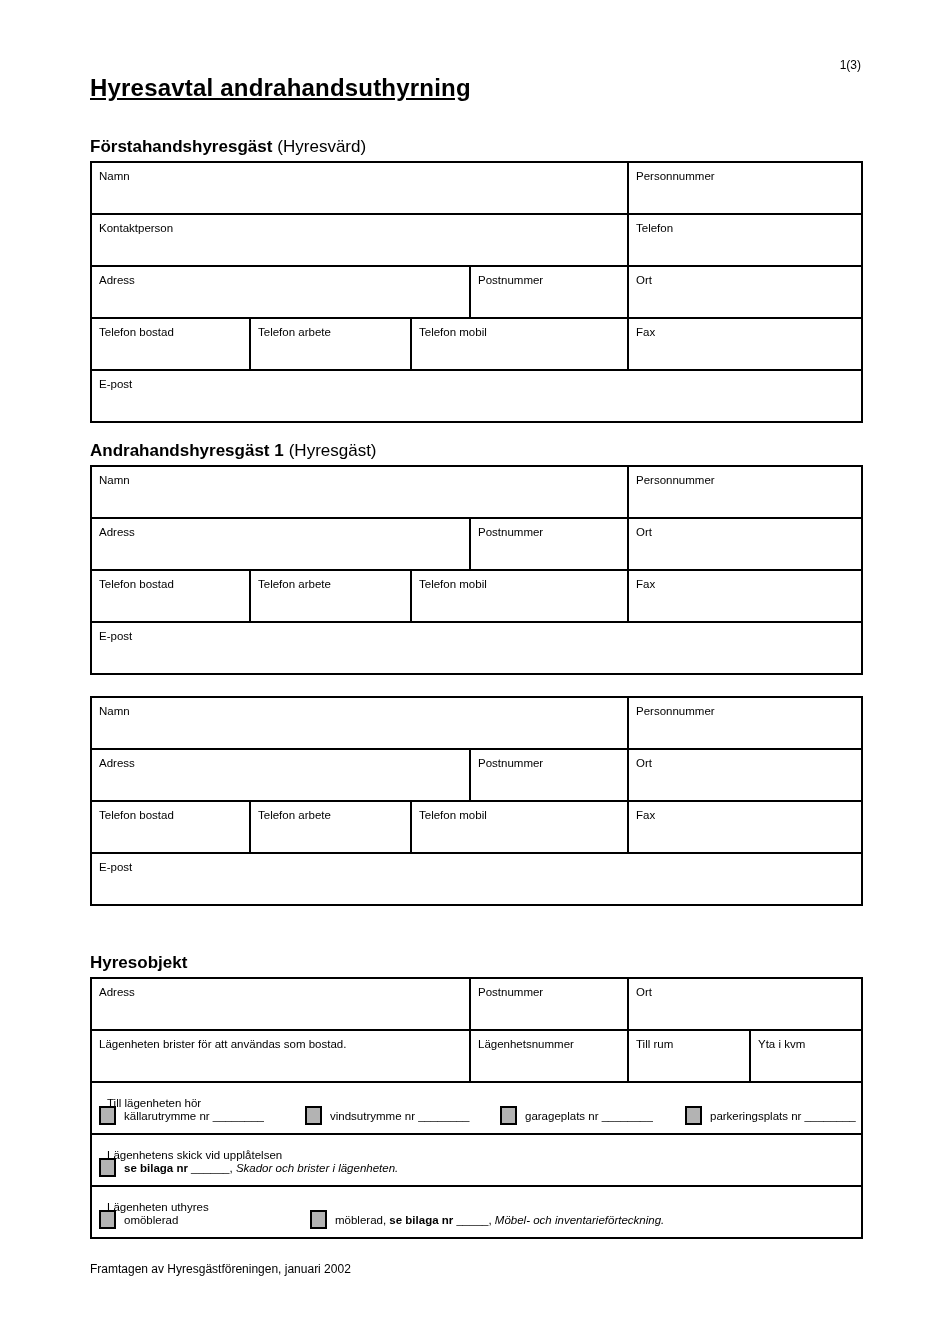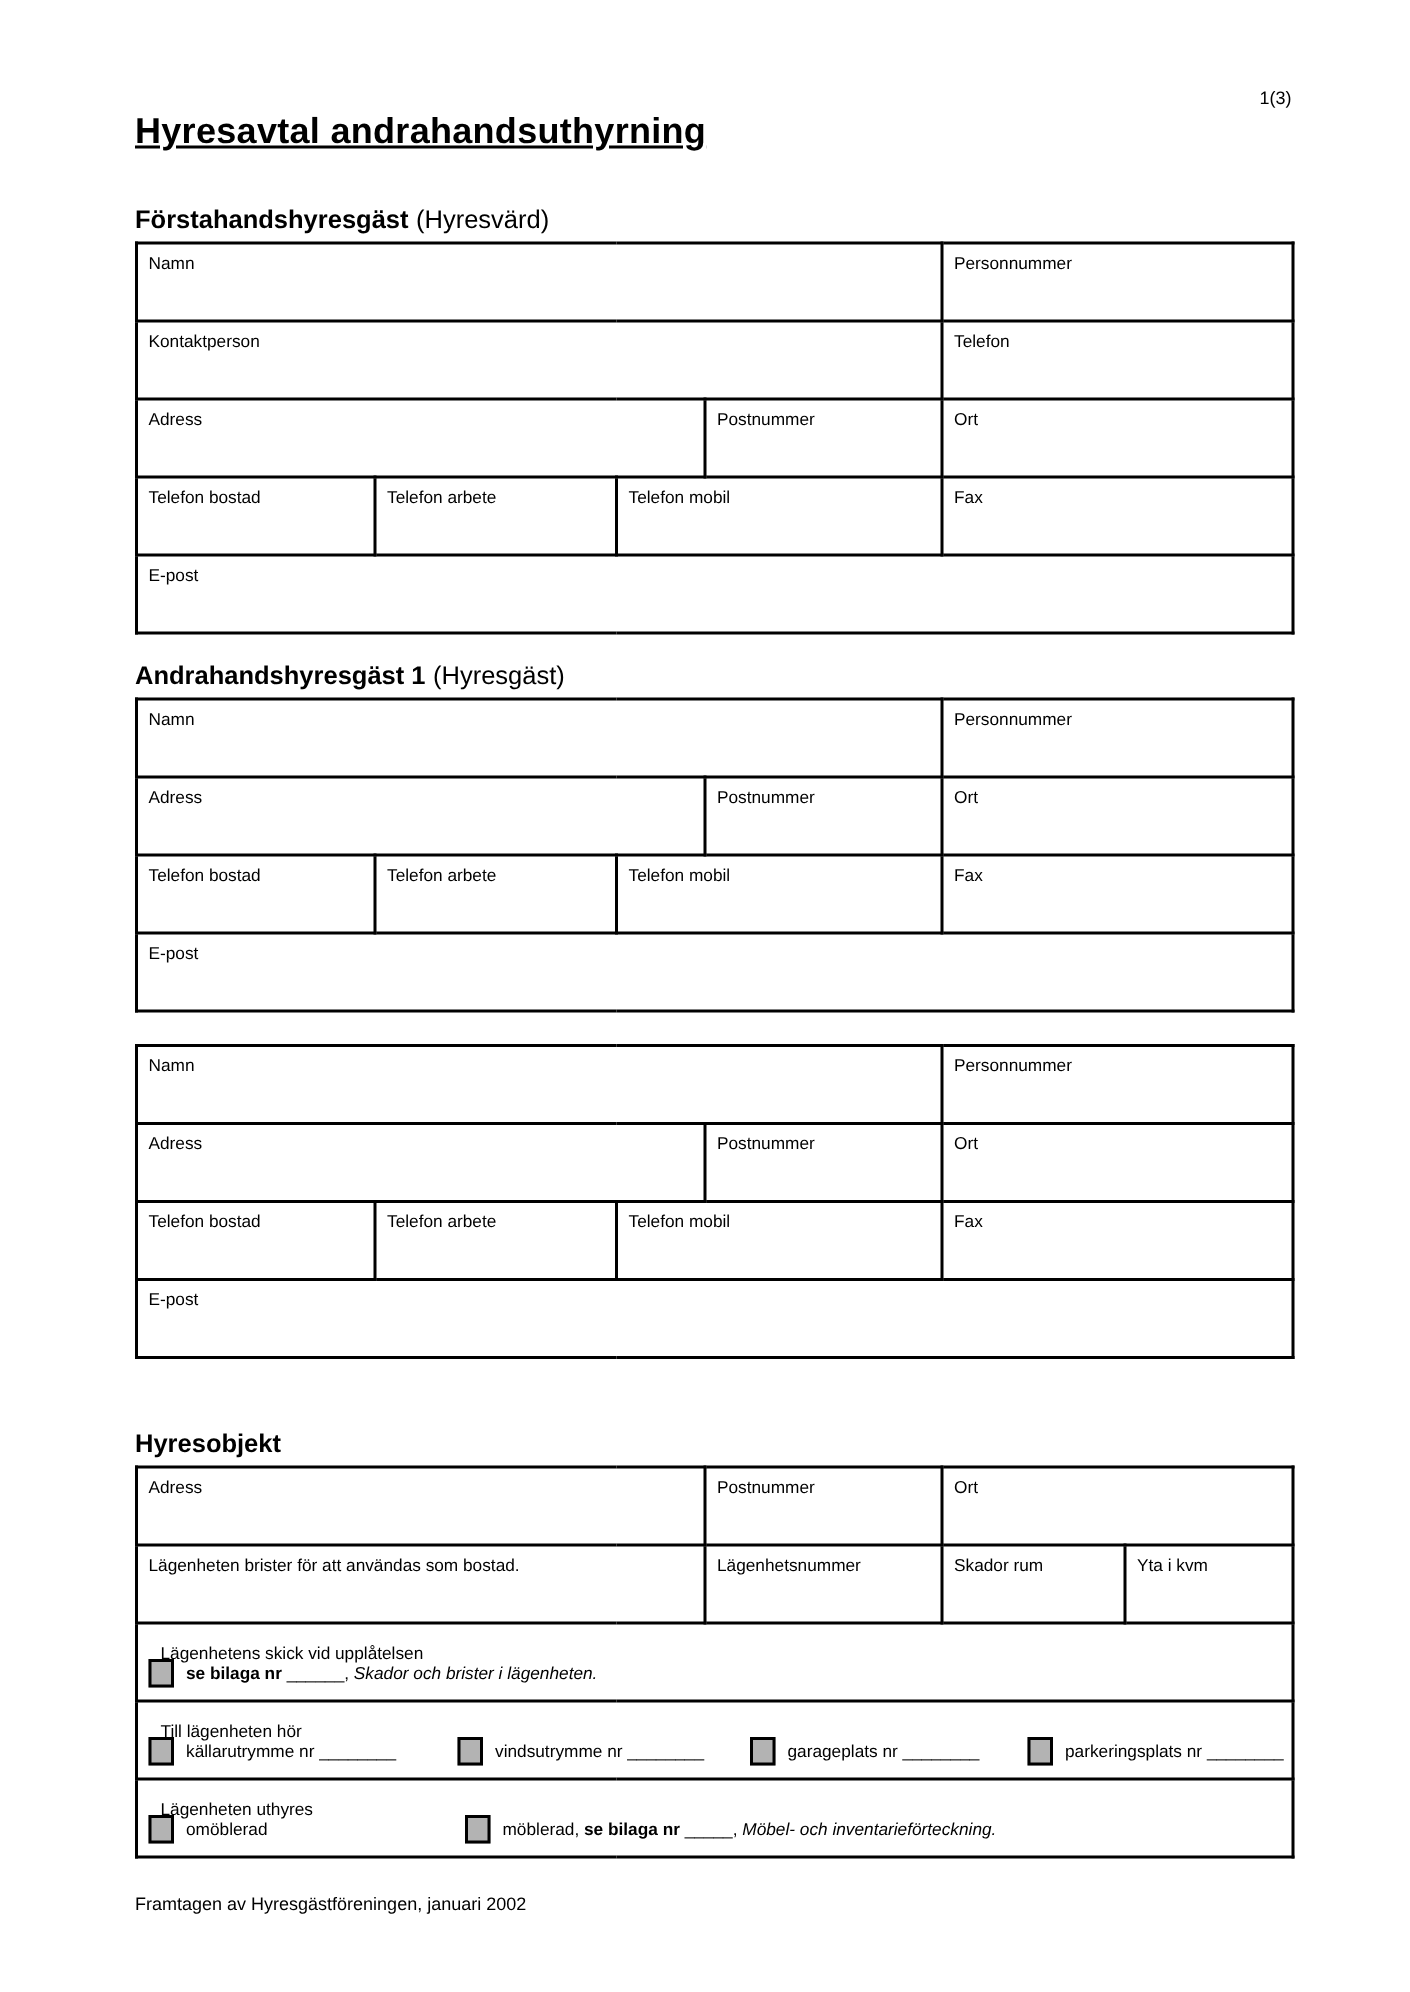--- a/index.html
+++ b/index.html
@@ -211,55 +211,55 @@
         </colgroup>
       <tbody>
           <tr>
         <td colspan="3"><span class="lbl">Adress</span></td>
         <td><span class="lbl">Postnummer</span></td>
         <td colspan="2"><span class="lbl">Ort</span></td>
       </tr>
       <tr>
         <td colspan="3"><span class="lbl">Lägenheten brister för att användas som bostad.</span></td>
         <td><span class="lbl">Lägenhetsnummer</span></td>
-        <td><span class="lbl">Skador rum</span></td>
+        <td><span class="lbl">Till rum</span></td>
         <td><span class="lbl">Yta i kvm</span></td>
+      </tr>
+      <tr>
+        <td colspan="6" class="multi">
+          <div class="row-label">Till lägenheten hör</div>
+          <span class="cb-item" style="left:7px">
+                <span class="checkbox"></span>
+                <span>källarutrymme nr ________</span>
+              </span>
+          <span class="cb-item" style="left:213px">
+                <span class="checkbox"></span>
+                <span>vindsutrymme nr ________</span>
+              </span>
+          <span class="cb-item" style="left:408px">
+                <span class="checkbox"></span>
+                <span>garageplats nr ________</span>
+              </span>
+          <span class="cb-item" style="left:593px">
+                <span class="checkbox"></span>
+                <span>parkeringsplats nr ________</span>
+              </span>
+        </td>
       </tr>
       <tr>
         <td colspan="6" class="multi">
           <div class="row-label">Lägenhetens skick vid upplåtelsen</div>
           <span class="cb-item" style="left:7px">
                 <span class="checkbox"></span>
                 <span><span class="bd">se bilaga  nr</span><span> ______, </span><span class="it">Skador och brister i lägenheten.</span></span>
               </span>
         </td>
       </tr>
       <tr>
         <td colspan="6" class="multi">
-          <div class="row-label">Till lägenheten hör</div>
-          <span class="cb-item" style="left:7px">
-                <span class="checkbox"></span>
-                <span>källarutrymme nr ________</span>
-              </span>
-          <span class="cb-item" style="left:213px">
-                <span class="checkbox"></span>
-                <span>vindsutrymme nr ________</span>
-              </span>
-          <span class="cb-item" style="left:408px">
-                <span class="checkbox"></span>
-                <span>garageplats nr ________</span>
-              </span>
-          <span class="cb-item" style="left:593px">
-                <span class="checkbox"></span>
-                <span>parkeringsplats nr ________</span>
-              </span>
-        </td>
-      </tr>
-      <tr>
-        <td colspan="6" class="multi">
           <div class="row-label">Lägenheten uthyres</div>
           <span class="cb-item" style="left:7px">
                 <span class="checkbox"></span>
                 <span>omöblerad</span>
               </span>
           <span class="cb-item" style="left:218px">
                 <span class="checkbox"></span>
                 <span><span>möblerad, </span><span class="bd">se bilaga nr</span><span> _____, </span><span class="it">Möbel- och inventarieförteckning.</span></span>
               </span>
         </td>

